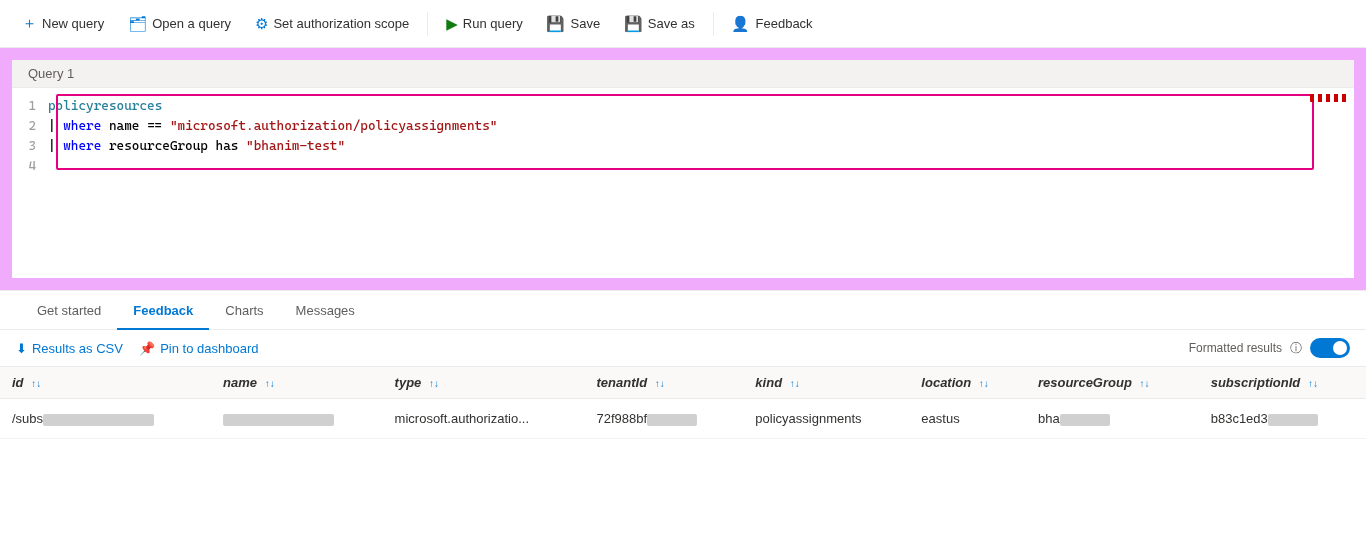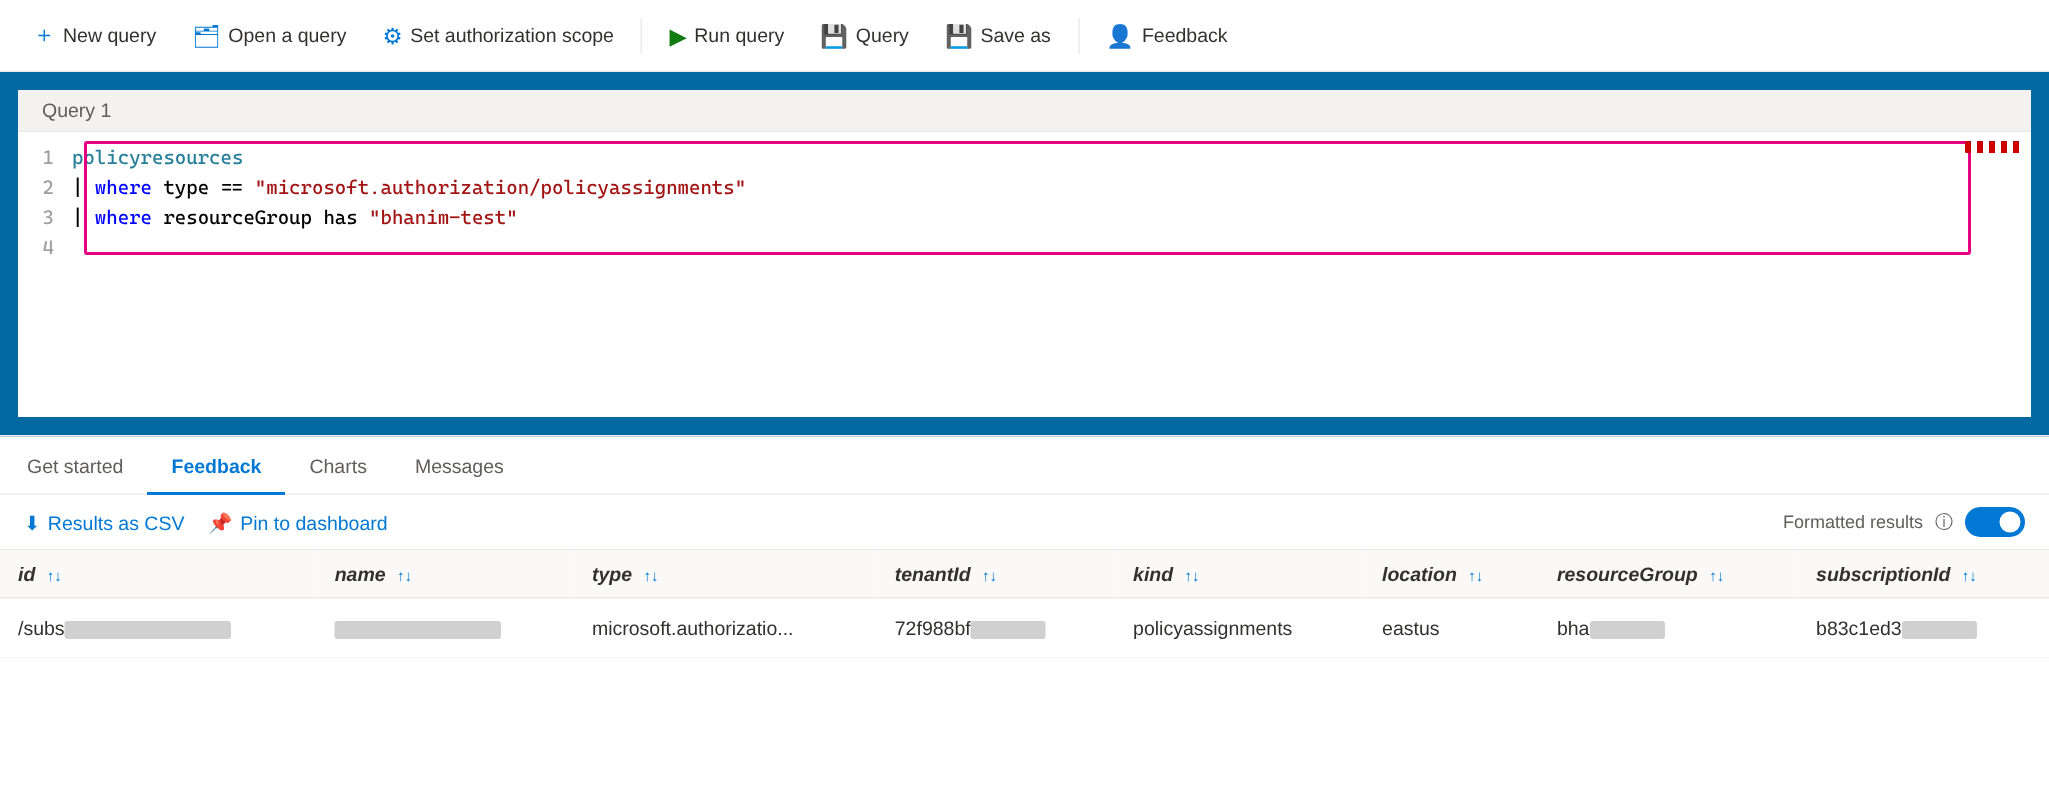--- a/index.html
+++ b/index.html
@@ -33,21 +33,21 @@
     .toolbar-divider {
       width: 1px;
       height: 24px;
       background: #edebe9;
       margin: 0 4px;
     }
     .toolbar-btn-new .icon { color: #0078d4; }
 
     
     .query-area {
-      background: #0369a1;
+      background: #f0abfc;
       border-bottom: 1px solid #edebe9;
       padding: 12px;
       position: relative;
     }
     .query-title {
       padding: 6px 16px;
       font-size: 13px;
       color: #605e5c;
       background: #f3f2f1;
       border-bottom: 1px solid #edebe9;
@@ -113,21 +113,21 @@
 
     
     .results-area {
       display: flex;
       flex-direction: column;
       flex: 1;
     }
     .tabs-bar {
       display: flex;
       align-items: center;
-      padding: 0 2px;
+      padding: 0 21px;
       border-bottom: 1px solid #edebe9;
       background: #fff;
       gap: 0;
     }
     .tab {
       padding: 12px 16px 10px;
       cursor: pointer;
       border: none;
       background: transparent;
       font-size: 13px;
@@ -249,21 +249,21 @@
 
   <div class="toolbar-divider"></div>
 
   <button class="toolbar-btn">
     <span class="icon icon-run">▶</span>
     <span>Run query</span>
   </button>
 
   <button class="toolbar-btn">
     <span class="icon">💾</span>
-    <span>Query</span>
+    <span>Save</span>
   </button>
 
   <button class="toolbar-btn">
     <span class="icon">💾</span>
     <span>Save as</span>
   </button>
 
   <div class="toolbar-divider"></div>
 
   <button class="toolbar-btn">
@@ -282,21 +282,21 @@
     <div class="code-line">
       <span class="line-num">1</span>
       <span class="line-content">
         <span class="c-identifier">policyresources</span>
       </span>
     </div>
 
     <div class="code-line">
       <span class="line-num">2</span>
       <span class="line-content">
-        <span class="c-default">| </span><span class="c-keyword">where</span><span class="c-default"> type == </span><span class="c-string">"microsoft.authorization/policyassignments"</span>
+        <span class="c-default">| </span><span class="c-keyword">where</span><span class="c-default"> name == </span><span class="c-string">"microsoft.authorization/policyassignments"</span>
       </span>
     </div>
 
     <div class="code-line">
       <span class="line-num">3</span>
       <span class="line-content">
         <span class="c-default">| </span><span class="c-keyword">where</span><span class="c-default"> resourceGroup has </span><span class="c-string">"bhanim-test"</span>
       </span>
     </div>
 

